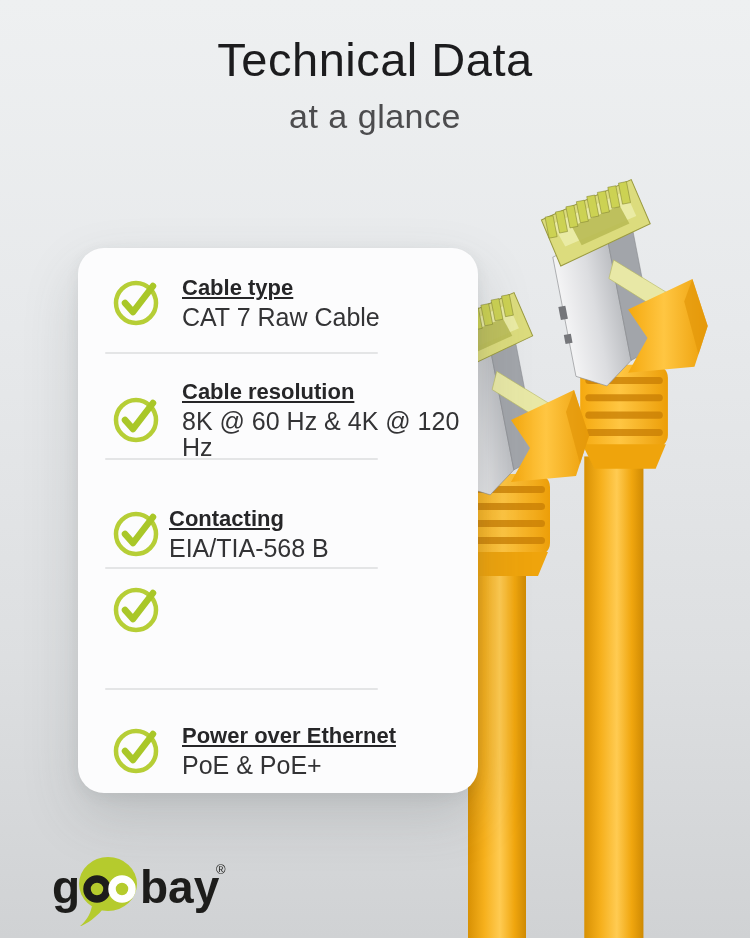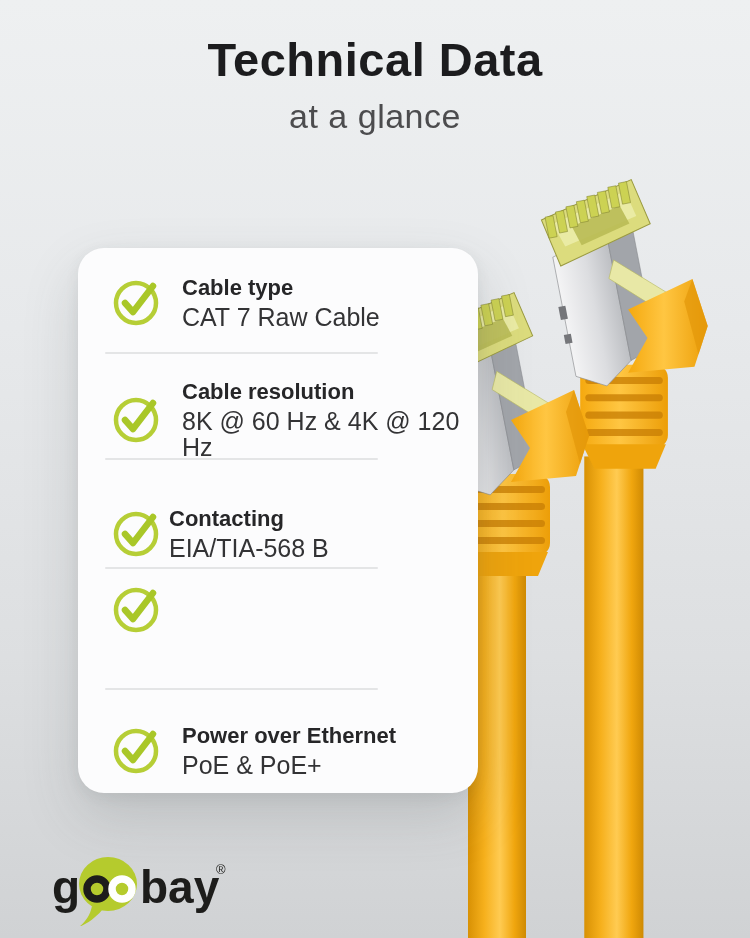--- a/index.html
+++ b/index.html
@@ -3,32 +3,32 @@
 <meta charset="utf-8">
 <style>
   html,body{margin:0;padding:0;background:#c9cbcd;}
   .stage{
     position:relative;width:750px;height:938px;overflow:hidden;
     font-family:"Liberation Sans",sans-serif;
     background:linear-gradient(180deg,#eef0f1 0%,#e7e9eb 35%,#dddfe1 70%,#d0d2d4 100%);
   }
   
   .header{position:absolute;top:32px;left:0;width:100%;text-align:center;}
-  .title{margin:0;font-size:47px;font-weight:700;color:#1c1c1e;letter-spacing:.5px;}
+  .title{margin:0;font-size:47px;font-weight:400;color:#1c1c1e;letter-spacing:.5px;}
   .subtitle{margin:10px 0 0 0;font-size:34px;font-weight:400;color:#4c4c4e;letter-spacing:.5px;}
   
   .card{
     position:absolute;left:78px;top:248px;width:400px;height:545px;
     background:#fcfcfd;border-radius:26px;
     box-shadow:0 24px 55px rgba(70,75,80,.18), 0 4px 14px rgba(70,75,80,.08);
   }
   .row{position:absolute;left:33px;display:flex;align-items:center;gap:21px;}
   .row .icon{flex:0 0 50px;height:50px;}
   .row .txt{display:flex;flex-direction:column;}
-  .feat-title{font-size:22px;font-weight:700;color:#262628;line-height:27px;}
+  .feat-title{font-size:22px;font-weight:700;color:#262628;line-height:27px;text-decoration:underline;}
   .feat-desc{font-size:25px;font-weight:400;color:#333335;line-height:26px;margin-top:3px;}
   .feat-desc.narrow{max-width:178px;}
   .r1{top:26px;} .r2{top:130px;} .r3{top:257px;gap:8px;} .r4{top:336px;} .r5{top:460px;margin-top:14px;}
   .divider{position:absolute;left:27px;width:273px;height:2px;background:#e4e5e6;border-radius:1px;}
   .d1{top:104px;} .d2{top:210px;} .d3{top:319px;} .d4{top:440px;}
   
   .cables{position:absolute;left:420px;top:150px;width:330px;height:788px;}
   
   .logo{position:absolute;left:52px;top:856px;width:200px;height:70px;}
 </style>

